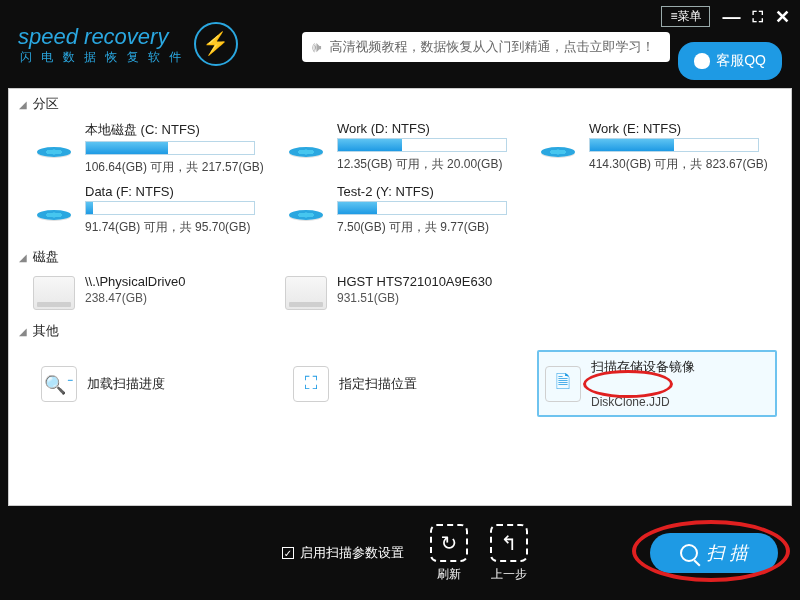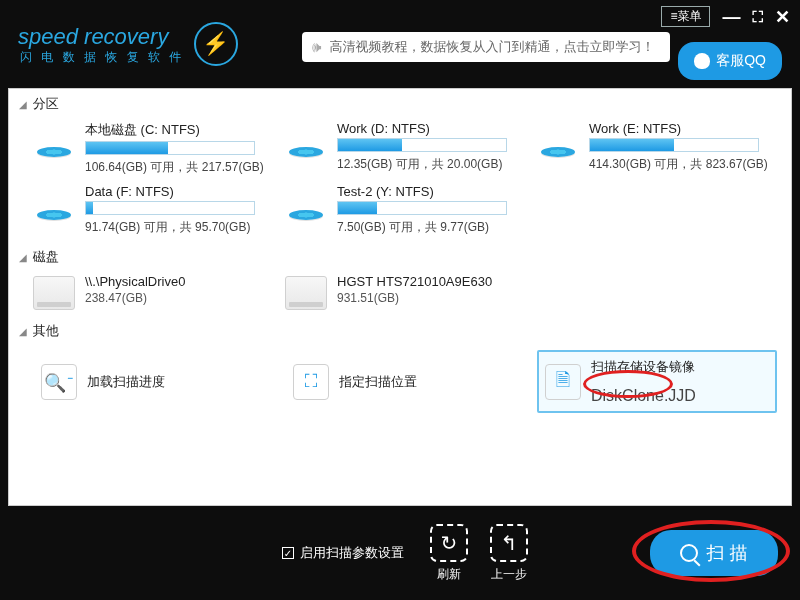--- a/index.html
+++ b/index.html
@@ -40,33 +40,33 @@
 .meta .bar { width: 170px; height: 14px; border: 1px solid #b8d7e8; margin-bottom: 4px; background: #fff; }
 .meta .bar > span { display: block; height: 100%; background: linear-gradient(#5ec4f2, #1e9ae4); }
 .meta .desc { font-size: 12px; color: #444; }
 .line .desc2 { font-size: 12px; color: #555; }
 
 .other-row { display: flex; padding: 4px 10px 6px 24px; gap: 12px; }
 .other-item { width: 240px; display: flex; gap: 10px; align-items: center; padding: 6px 6px; cursor: pointer; border: 2px solid transparent; border-radius: 2px; }
 .other-item.selected { border-color: #6ec3ef; background: #f2fbff; }
 .other-ic { width: 36px; height: 36px; border: 1px solid #d0d0d0; border-radius: 4px; display: flex; align-items: center; justify-content: center; color: #1e9ae4; font-size: 18px; flex: none; }
 .other-meta { display: flex; flex-direction: column; font-size: 13px; color: #222; }
-.other-meta .sub { font-size: 16px; color: #444; margin-top: 11px; }
+.other-meta .sub { font-size: 12px; color: #444; margin-top: 19px; }
 
 .highlight-ellipse { position: absolute; width: 90px; height: 28px; border: 3px solid #e02020; border-radius: 50%; pointer-events: none; }
 
 
 .footer { position: absolute; bottom: 0; left: 0; right: 0; height: 94px; background: #0d0d0d; display: flex; align-items: center; padding: 0 22px; color: #fff; }
 .footer-left { display: flex; align-items: center; gap: 6px; font-size: 13px; margin-left: 260px; }
 .footer-left .chk { width: 12px; height: 12px; border: 1px solid #fff; display: inline-flex; align-items: center; justify-content: center; font-size: 10px; }
 .footer-center { display: flex; gap: 22px; margin-left: 26px; }
 .fbtn { display: flex; flex-direction: column; align-items: center; gap: 4px; cursor: pointer; }
 .fbtn .fic { width: 38px; height: 38px; border: 2px dashed #fff; border-radius: 7px; display: flex; align-items: center; justify-content: center; font-size: 20px; }
 .fbtn .flab { font-size: 12px; }
-.scan-btn { margin-left: auto; width: 128px; height: 46px; background: #1e9ae4; color: #fff; border-radius: 21px; display: flex; align-items: center; justify-content: center; gap: 8px; font-size: 18px; cursor: pointer; }
+.scan-btn { margin-left: auto; width: 128px; height: 40px; background: #1e9ae4; color: #fff; border-radius: 21px; display: flex; align-items: center; justify-content: center; gap: 8px; font-size: 18px; cursor: pointer; font-style: italic; }
 .scan-btn .mag { width: 18px; height: 18px; border: 2px solid #fff; border-radius: 50%; position: relative; }
 .scan-btn .mag:after { content: ""; position: absolute; width: 8px; height: 2px; background: #fff; bottom: -4px; right: -5px; transform: rotate(45deg); }
 .scan-ellipse { position: absolute; right: 10px; bottom: 18px; width: 158px; height: 62px; border: 4px solid #e02020; border-radius: 50%; pointer-events: none; }
 </style>
 </head>
 <body>
 
 <div class="app">
 
   <div class="header">

